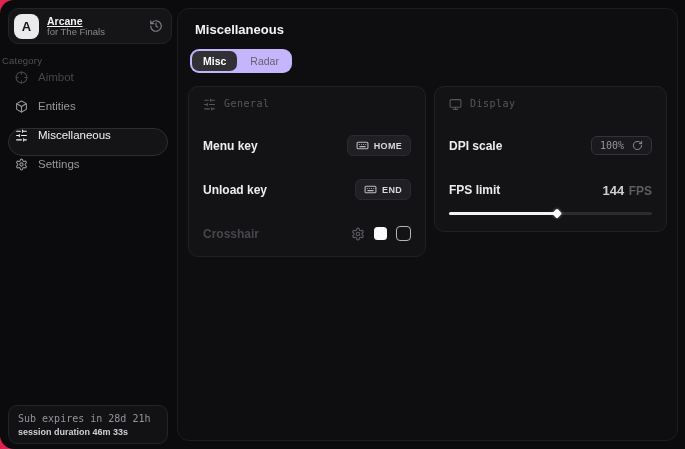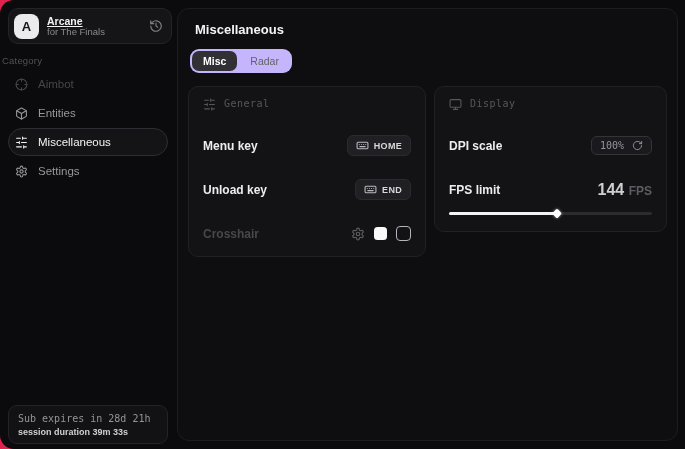--- a/index.html
+++ b/index.html
@@ -34,21 +34,21 @@
   .app-sub  { font-size:9.5px; color:#8a8a90; }
   .hdr-icon { color:#7c7c82; display:flex; cursor:pointer; }
 
   .category {
     position:absolute; top:55px; left:2px;
     font-size:9.5px; color:#515157; letter-spacing:.2px;
   }
   .nav { position:absolute; top:70px; left:0; width:176px; }
   .nav-item {
     margin:0 8px 1px 8px; height:28px; padding-left:6px;
-    display:flex; align-items:center; gap:10px;
+    display:flex; align-items:flex-start; gap:10px;
     border:1px solid transparent; border-radius:14px;
     font-size:11.5px; color:#97979c; cursor:pointer;
   }
   .nav-item .nicon { display:flex; }
   .nav-item.dim { color:#46464b; }
   .nav-item.active { color:#f3f3f5; background:#141417; border-color:#2d2d33; }
 
   .sub-box {
     position:absolute; left:8px; bottom:5px; width:160px;
     background:#121215; border:1px solid #232328; border-radius:9px;
@@ -102,21 +102,21 @@
   .swatch-white { width:13px; height:13px; border-radius:3.5px; background:#fafafa; cursor:pointer; }
   .swatch-outline { width:15px; height:15px; border-radius:4px; border:1.5px solid #b4b4b9; cursor:pointer; }
 
   .dpi-badge {
     display:flex; align-items:center; gap:8px;
     background:#1a1a1e; border:1px solid #333338; border-radius:6px;
     padding:3px 8px; cursor:pointer; color:#95959a;
   }
   .dpi-value { font-size:10px; color:#95959a; }
 
-  .fps-value { font-size:16px; font-weight:bold; color:#cfcfd3; }
+  .fps-value { font-size:13px; font-weight:bold; color:#cfcfd3; }
   .fps-unit  { font-size:12px; font-weight:bold; color:#5d5d63; }
 
   .slider { position:relative; margin-top:10px; height:9px; cursor:pointer; }
   .slider-track {
     position:absolute; top:3px; left:0; right:0; height:3px;
     background:#2b2b30; border-radius:3px;
   }
   .slider-fill {
     position:absolute; top:3px; left:0; height:3px;
     background:#f3f3f5; border-radius:3px;
@@ -186,21 +186,21 @@
             <path d="M12.22 2h-.44a2 2 0 0 0-2 2v.18a2 2 0 0 1-1 1.73l-.43.25a2 2 0 0 1-2 0l-.15-.08a2 2 0 0 0-2.73.73l-.22.38a2 2 0 0 0 .73 2.73l.15.1a2 2 0 0 1 1 1.72v.51a2 2 0 0 1-1 1.74l-.15.09a2 2 0 0 0-.73 2.73l.22.38a2 2 0 0 0 2.73.73l.15-.08a2 2 0 0 1 2 0l.43.25a2 2 0 0 1 1 1.73V20a2 2 0 0 0 2 2h.44a2 2 0 0 0 2-2v-.18a2 2 0 0 1 1-1.73l.43-.25a2 2 0 0 1 2 0l.15.08a2 2 0 0 0 2.73-.73l.22-.39a2 2 0 0 0-.73-2.73l-.15-.08a2 2 0 0 1-1-1.74v-.5a2 2 0 0 1 1-1.74l.15-.09a2 2 0 0 0 .73-2.73l-.22-.38a2 2 0 0 0-2.73-.73l-.15.08a2 2 0 0 1-2 0l-.43-.25a2 2 0 0 1-1-1.73V4a2 2 0 0 0-2-2z"></path>
             <circle cx="12" cy="12" r="3"></circle>
           </svg>
         </span>
         <span>Settings</span>
       </div>
     </div>
 
     <div class="sub-box">
       <div class="sub-line1 mono">Sub expires in 28d 21h</div>
-      <div class="sub-line2">session duration 39m 33s</div>
+      <div class="sub-line2">session duration 46m 33s</div>
     </div>
   </div>
 
   <div class="panel">
     <div class="page-title">Miscellaneous</div>
 
     <div class="tabs">
       <div class="tab active">Misc</div>
       <div class="tab">Radar</div>
     </div>

